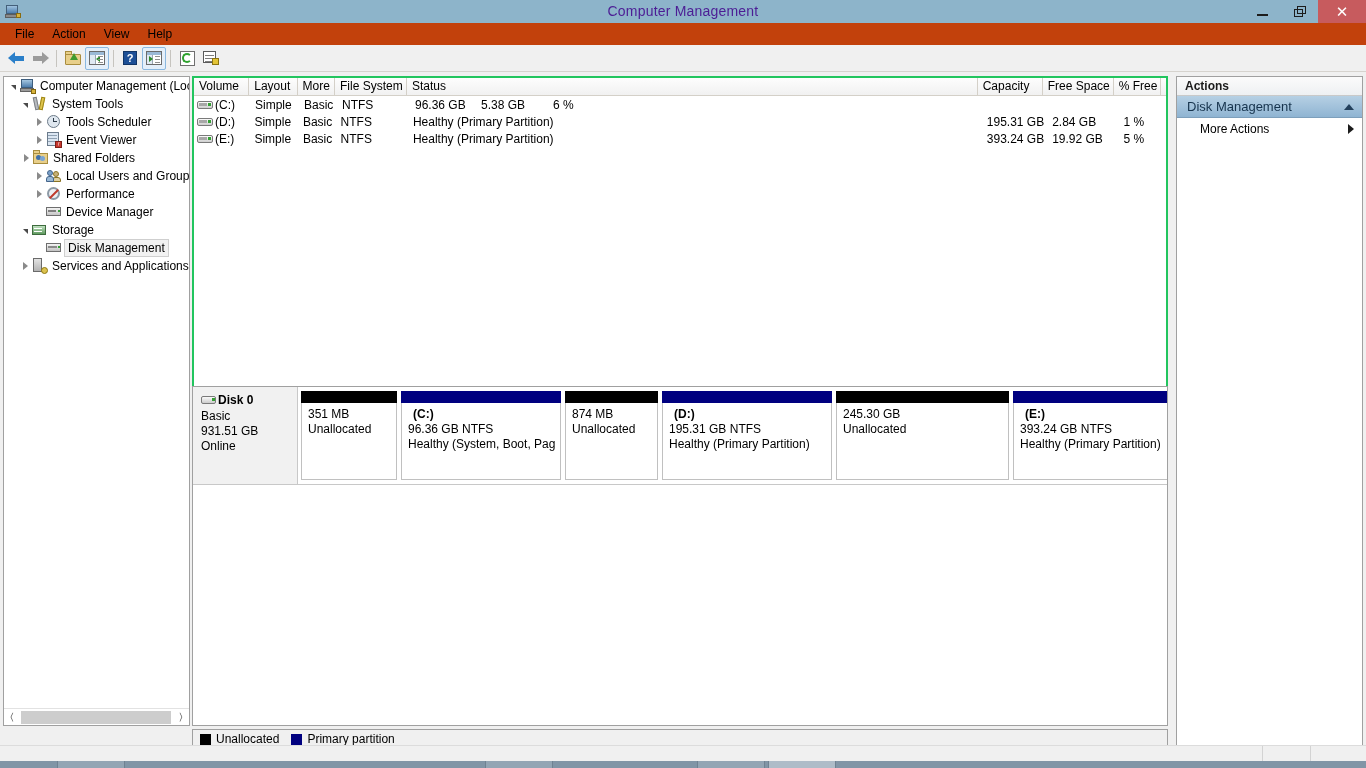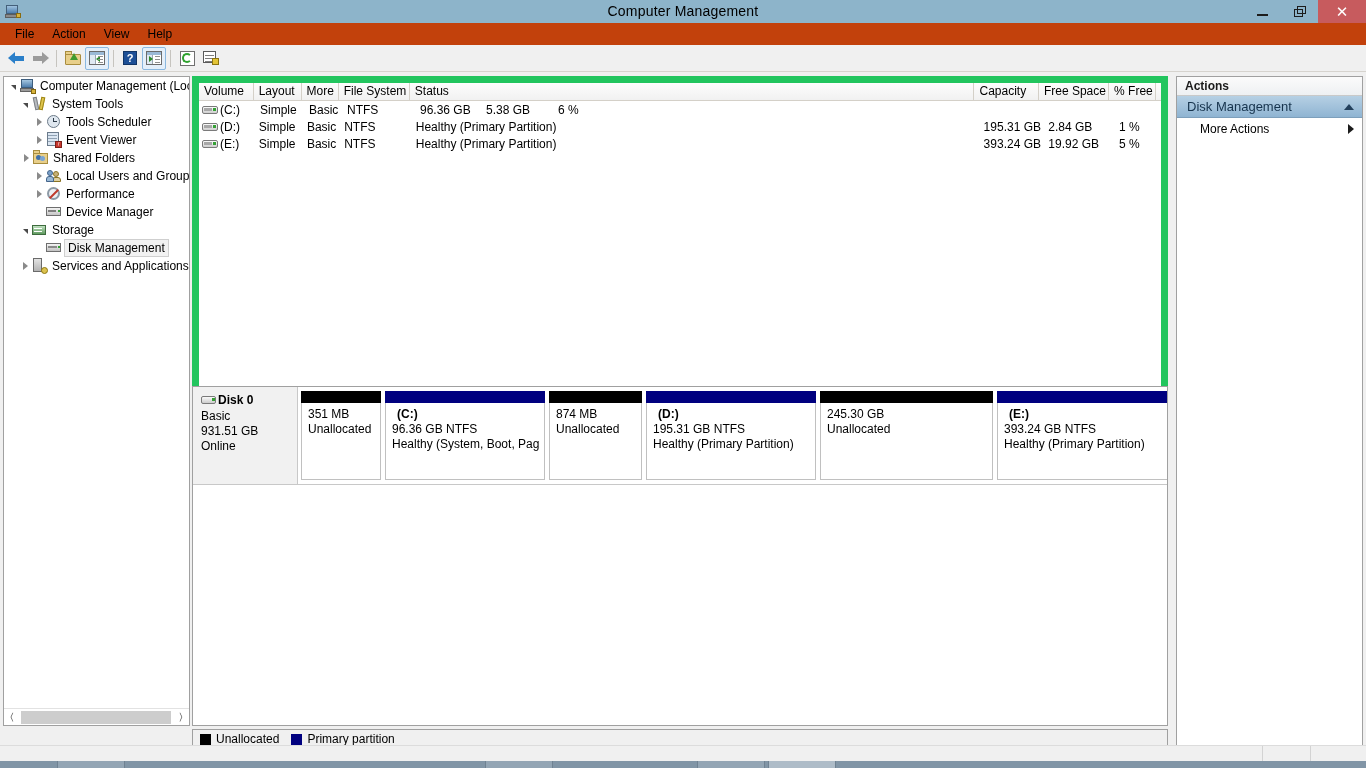--- a/index.html
+++ b/index.html
@@ -59,21 +59,21 @@
     width: 5px; height: 5px;
     background: #d7b23a;
     border: 1px solid #8a6b10;
     box-sizing: border-box;
   }
   .title-text {
     position: absolute;
     left: 0; right: 0;
     text-align: center;
     font-size: 14px;
-    color: #000000;
+    color: #4c1d95;
     line-height: 23px;
     letter-spacing: .2px;
   }
   .win-buttons {
     position: absolute;
     right: 0; top: 0;
     height: 23px;
     display: flex;
   }
   .win-btn {
@@ -527,21 +527,21 @@
     position: absolute;
     left: 192px; top: 4px;
     width: 976px; height: 650px;
   }
 
   .list-view {
     position: absolute;
     left: 0; top: 0;
     width: 976px; height: 360px;
     background: #fff;
-    border: 7px solid #22c55e;
+    border: 2px solid #22c55e;
     box-sizing: border-box;
     overflow: hidden;
   }
   .lv-header {
     display: flex;
     height: 18px;
     background: #f5f5f5;
     border-bottom: 1px solid #d4d0c8;
     box-sizing: border-box;
   }
@@ -1162,21 +1162,21 @@
                   <i class="ld"></i>
                 </span>
               <span>Disk 0</span>
             </div>
             <div class="disk-meta">Basic</div>
             <div class="disk-meta">931.51 GB</div>
             <div class="disk-meta">Online</div>
           </div>
           <div class="disk-bars">
 
-            <div class="part" style="width:80px">
+            <div class="part" style="width:96px">
               <div class="part-top unalloc"></div>
               <div class="part-body">
                 <div class="part-vol"></div>
                 <div class="part-line">351 MB</div>
                 <div class="part-line">Unallocated</div>
               </div>
             </div>
 
             <div class="part" style="width:160px">
               <div class="part-top primary"></div>

